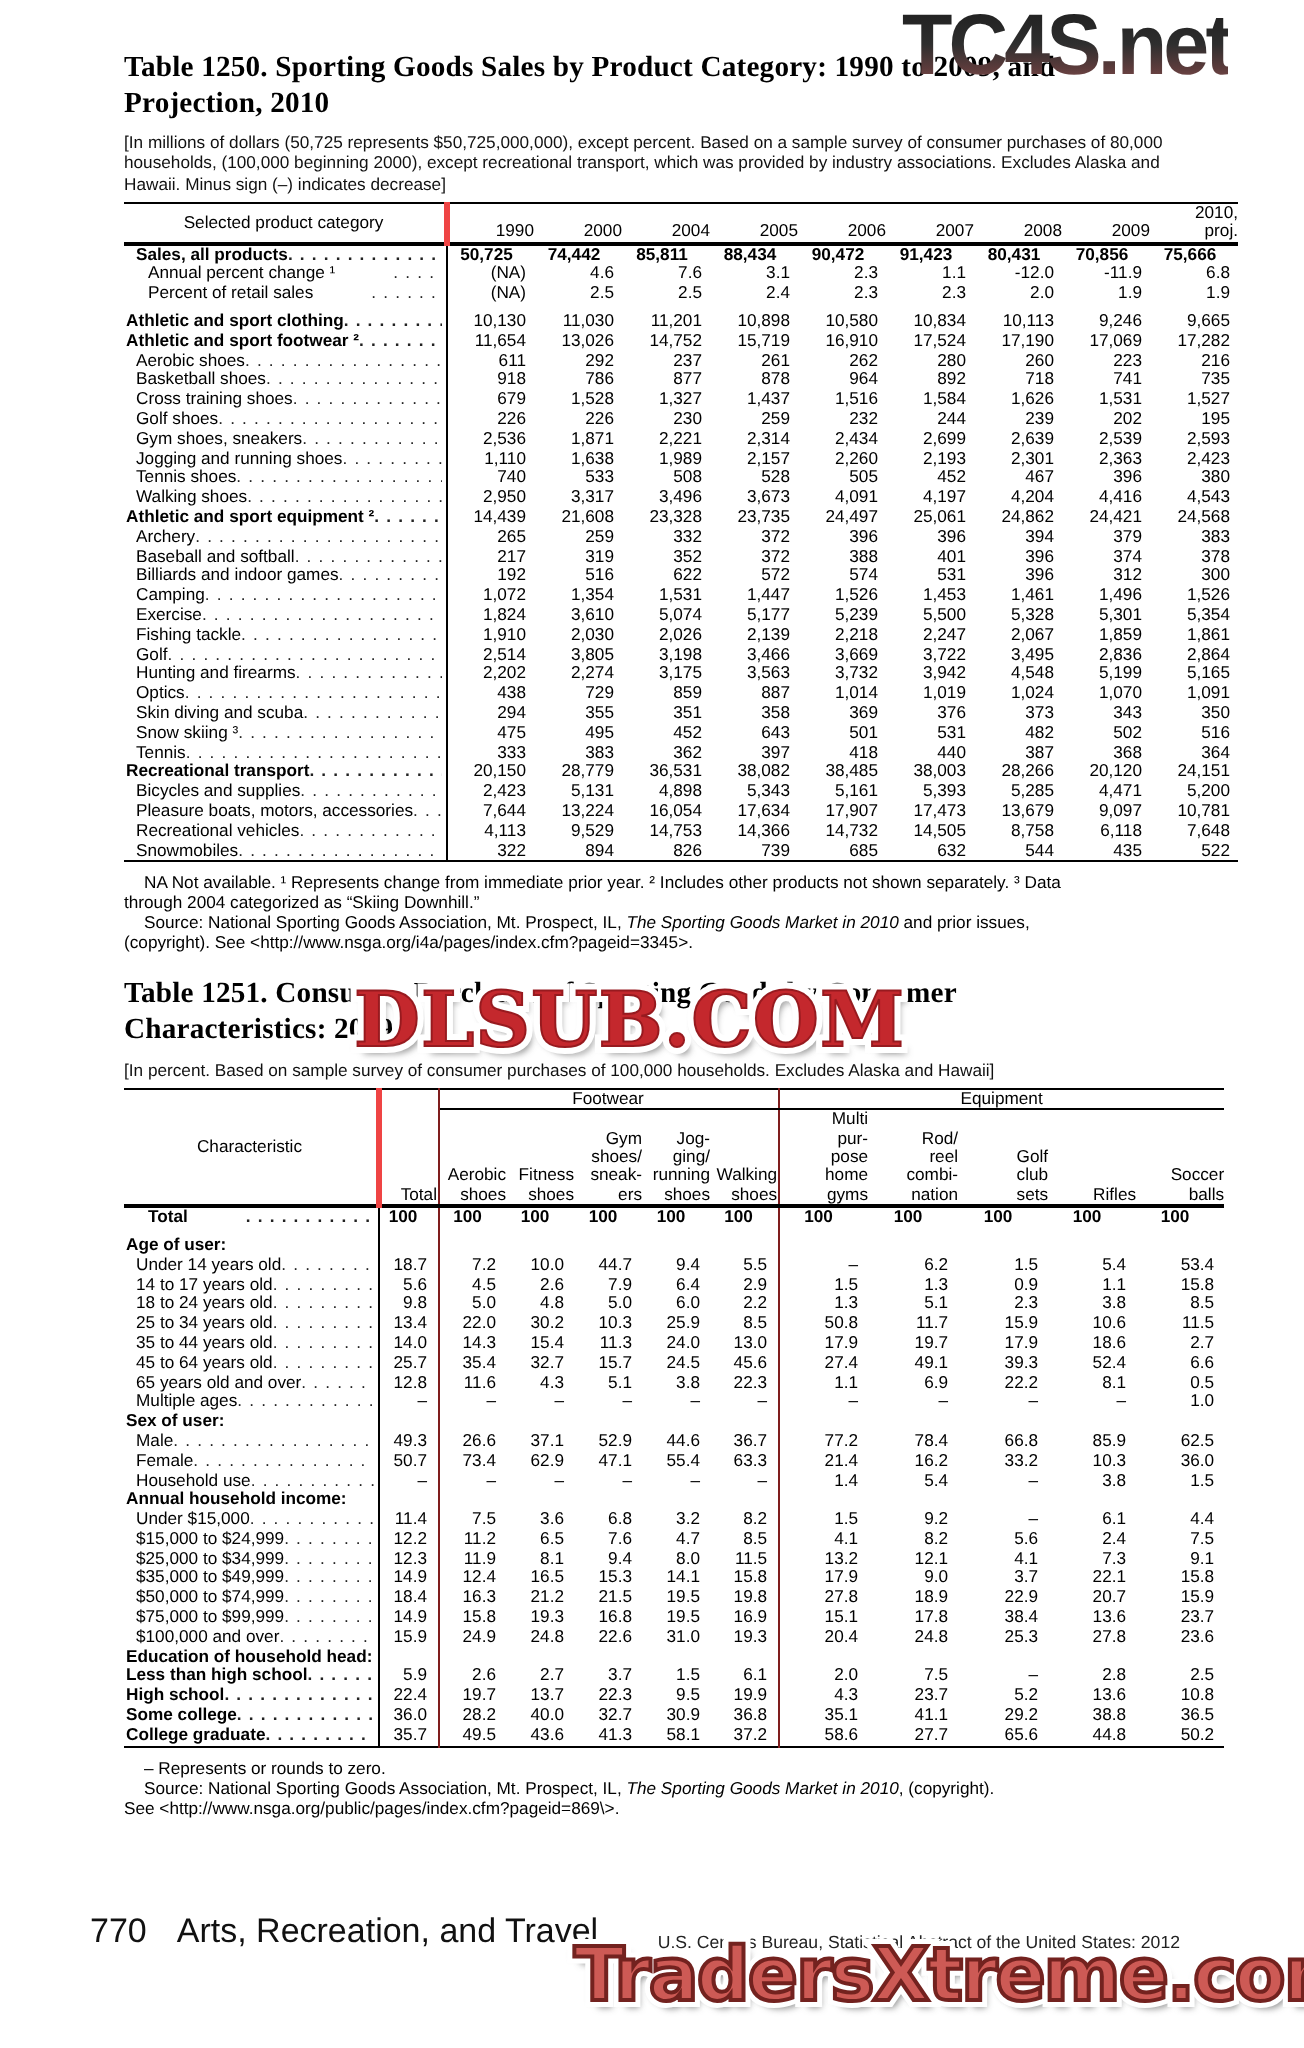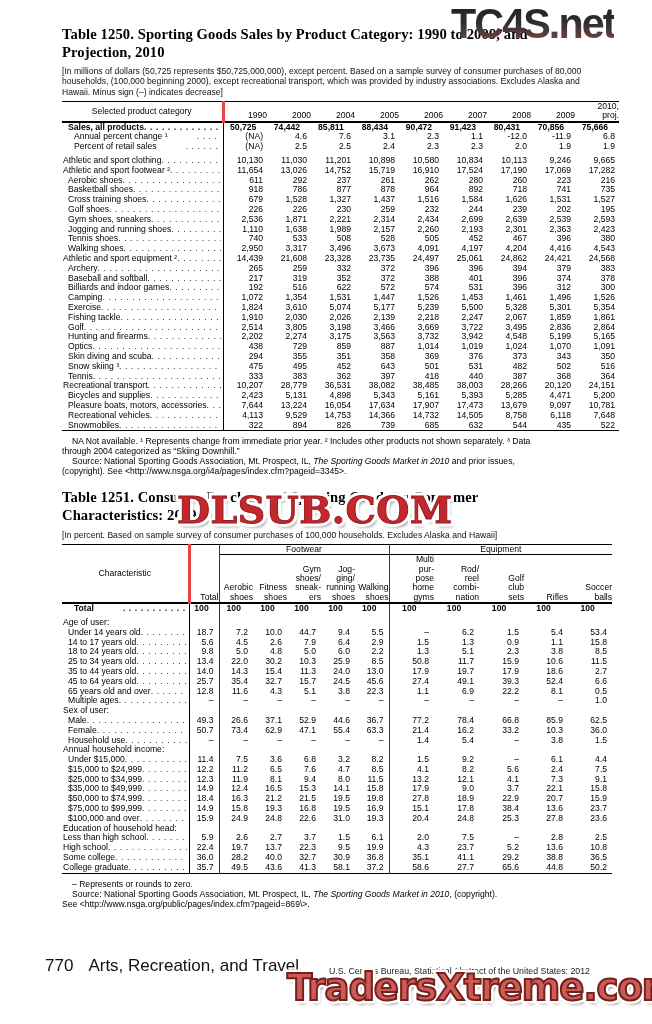--- a/index.html
+++ b/index.html
@@ -48,21 +48,21 @@
   .t1250 td.num{padding-right:4px;}
   .t1251 td.num{padding-right:5px;}
   .fl{display:flex;align-items:baseline;overflow:hidden;padding-right:2px;}
   .lbl{white-space:nowrap;}
   .dots{flex:1 1 auto;overflow:hidden;white-space:nowrap;color:#222;}
   .dots::after{
     content:" . . . . . . . . . . . . . . . . . . . . . . . . . . . . . . . . . . . . . . . . . . . . . .";
     letter-spacing:.6px;
   }
   tr.gap td{padding-top:4px;}
-  .ind0 .fl{padding-left:1px;}
+  .ind0 .fl{padding-left:1px;font-weight:bold;}
   .ind1 .fl{padding-left:6px;}
   .ind2 .fl{padding-left:12px;gap:29px;}
   .b, .b td, td.b{font-weight:700;text-align:center;}
 
   .fn{margin-top:5px;font-size:8.6px;line-height:10px;color:#000;}
   .fnl{white-space:nowrap;}
   .ind1st{padding-left:10px;}
   .fn i{font-style:italic;}
 
   .gap-between{height:13px;}
@@ -581,21 +581,21 @@
           <td class="num">368</td>
           <td class="num">364</td>
         </tr>
         <tr>
           <td class="stub ind0">
             <div class="fl">
               <span class="lbl">Recreational transport</span>
               <span class="dots"></span>
             </div>
           </td>
-          <td class="num">10,207</td>
+          <td class="num">20,150</td>
           <td class="num">28,779</td>
           <td class="num">36,531</td>
           <td class="num">38,082</td>
           <td class="num">38,485</td>
           <td class="num">38,003</td>
           <td class="num">28,266</td>
           <td class="num">20,120</td>
           <td class="num">24,151</td>
         </tr>
         <tr>

